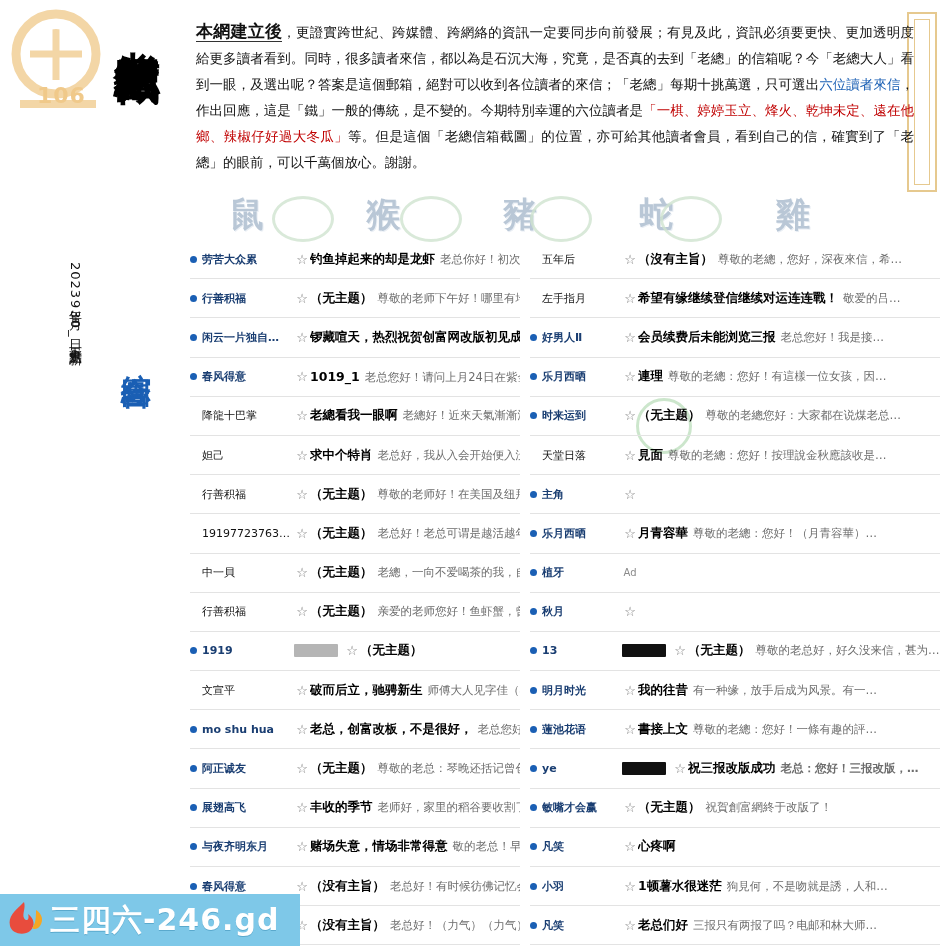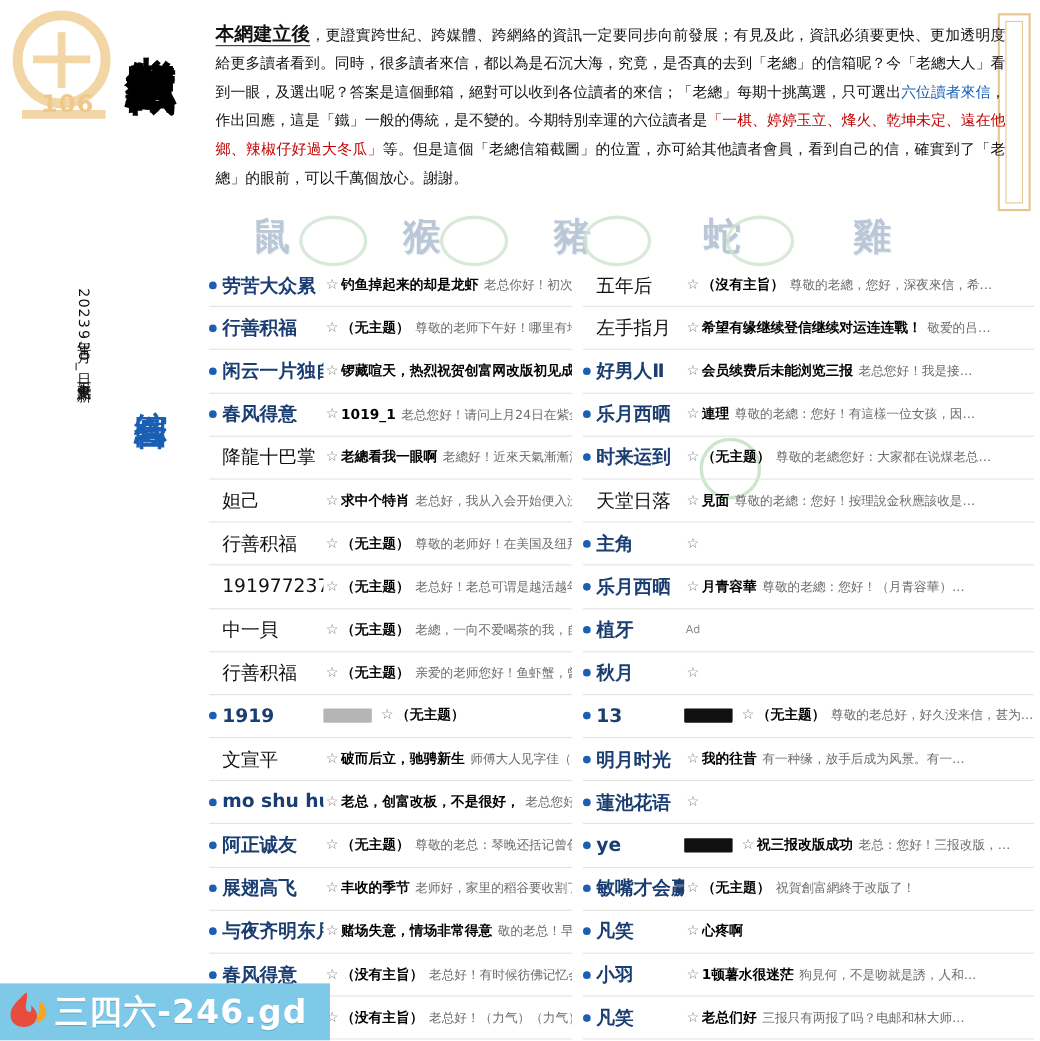--- a/index.html
+++ b/index.html
@@ -93,21 +93,21 @@
     border-bottom:1px solid #e3e3e3;
     overflow:hidden;
   }
   .bullet{
     width:7px;height:7px;border-radius:50%;background:#1a5fb4;
     margin-right:5px;flex:0 0 auto;
   }
   .bullet.off{background:transparent;}
   .sender{
     width:92px;flex:0 0 auto;white-space:nowrap;overflow:hidden;
-    font-size:17px;
+    font-size:11px;
   }
   .sender.bold{font-weight:bold;color:#1a3e72;}
   .star{
     width:16px;flex:0 0 auto;color:#7b7b7b;font-size:13px;text-align:center;
   }
   .subject{
     flex:1 1 auto;white-space:nowrap;overflow:hidden;
     font-size:12.5px;
   }
   .subject .s-bold{font-weight:bold;color:#000;text-align:center;}
@@ -355,27 +355,28 @@
       <div class="row">
         <span class="bullet"></span>
         <span class="sender bold">明月时光</span>
         <span class="star">☆</span>
         <span class="subject"><span class="s-bold">我的往昔</span><span class="s-grey" style="margin-left: 5px;">有一种缘，放手后成为风景。有一…</span></span>
       </div>
       <div class="row">
         <span class="bullet"></span>
         <span class="sender bold">蓮池花语</span>
         <span class="star">☆</span>
+        <span class="subject"><span class="s-bold">書接上文</span><span class="s-grey" style="margin-left: 5px;">尊敬的老總：您好！一條有趣的評…</span></span>
       </div>
       <div class="row">
         <span class="bullet"></span>
         <span class="sender bold">ye</span>
         <span class="redact" style="width: 44px; margin-right: 6px;"></span>
         <span class="star">☆</span>
-        <span class="subject"><span class="s-bold">祝三报改版成功</span><span class="s-grey" style="margin-left: 5px;">老总：您好！三报改版，…</span></span>
+        <span class="subject"><span class="s-bold">祝三报改版成功</span><span class="s-grey" style="margin-left: 5px; font-weight: bold;">老总：您好！三报改版，…</span></span>
       </div>
       <div class="row">
         <span class="bullet"></span>
         <span class="sender bold">敏嘴才会赢</span>
         <span class="star">☆</span>
         <span class="subject"><span class="s-bold">（无主題）</span><span class="s-grey" style="margin-left: 5px;">祝賀創富網終于改版了！</span></span>
       </div>
       <div class="row">
         <span class="bullet"></span>
         <span class="sender bold">凡笑</span>

